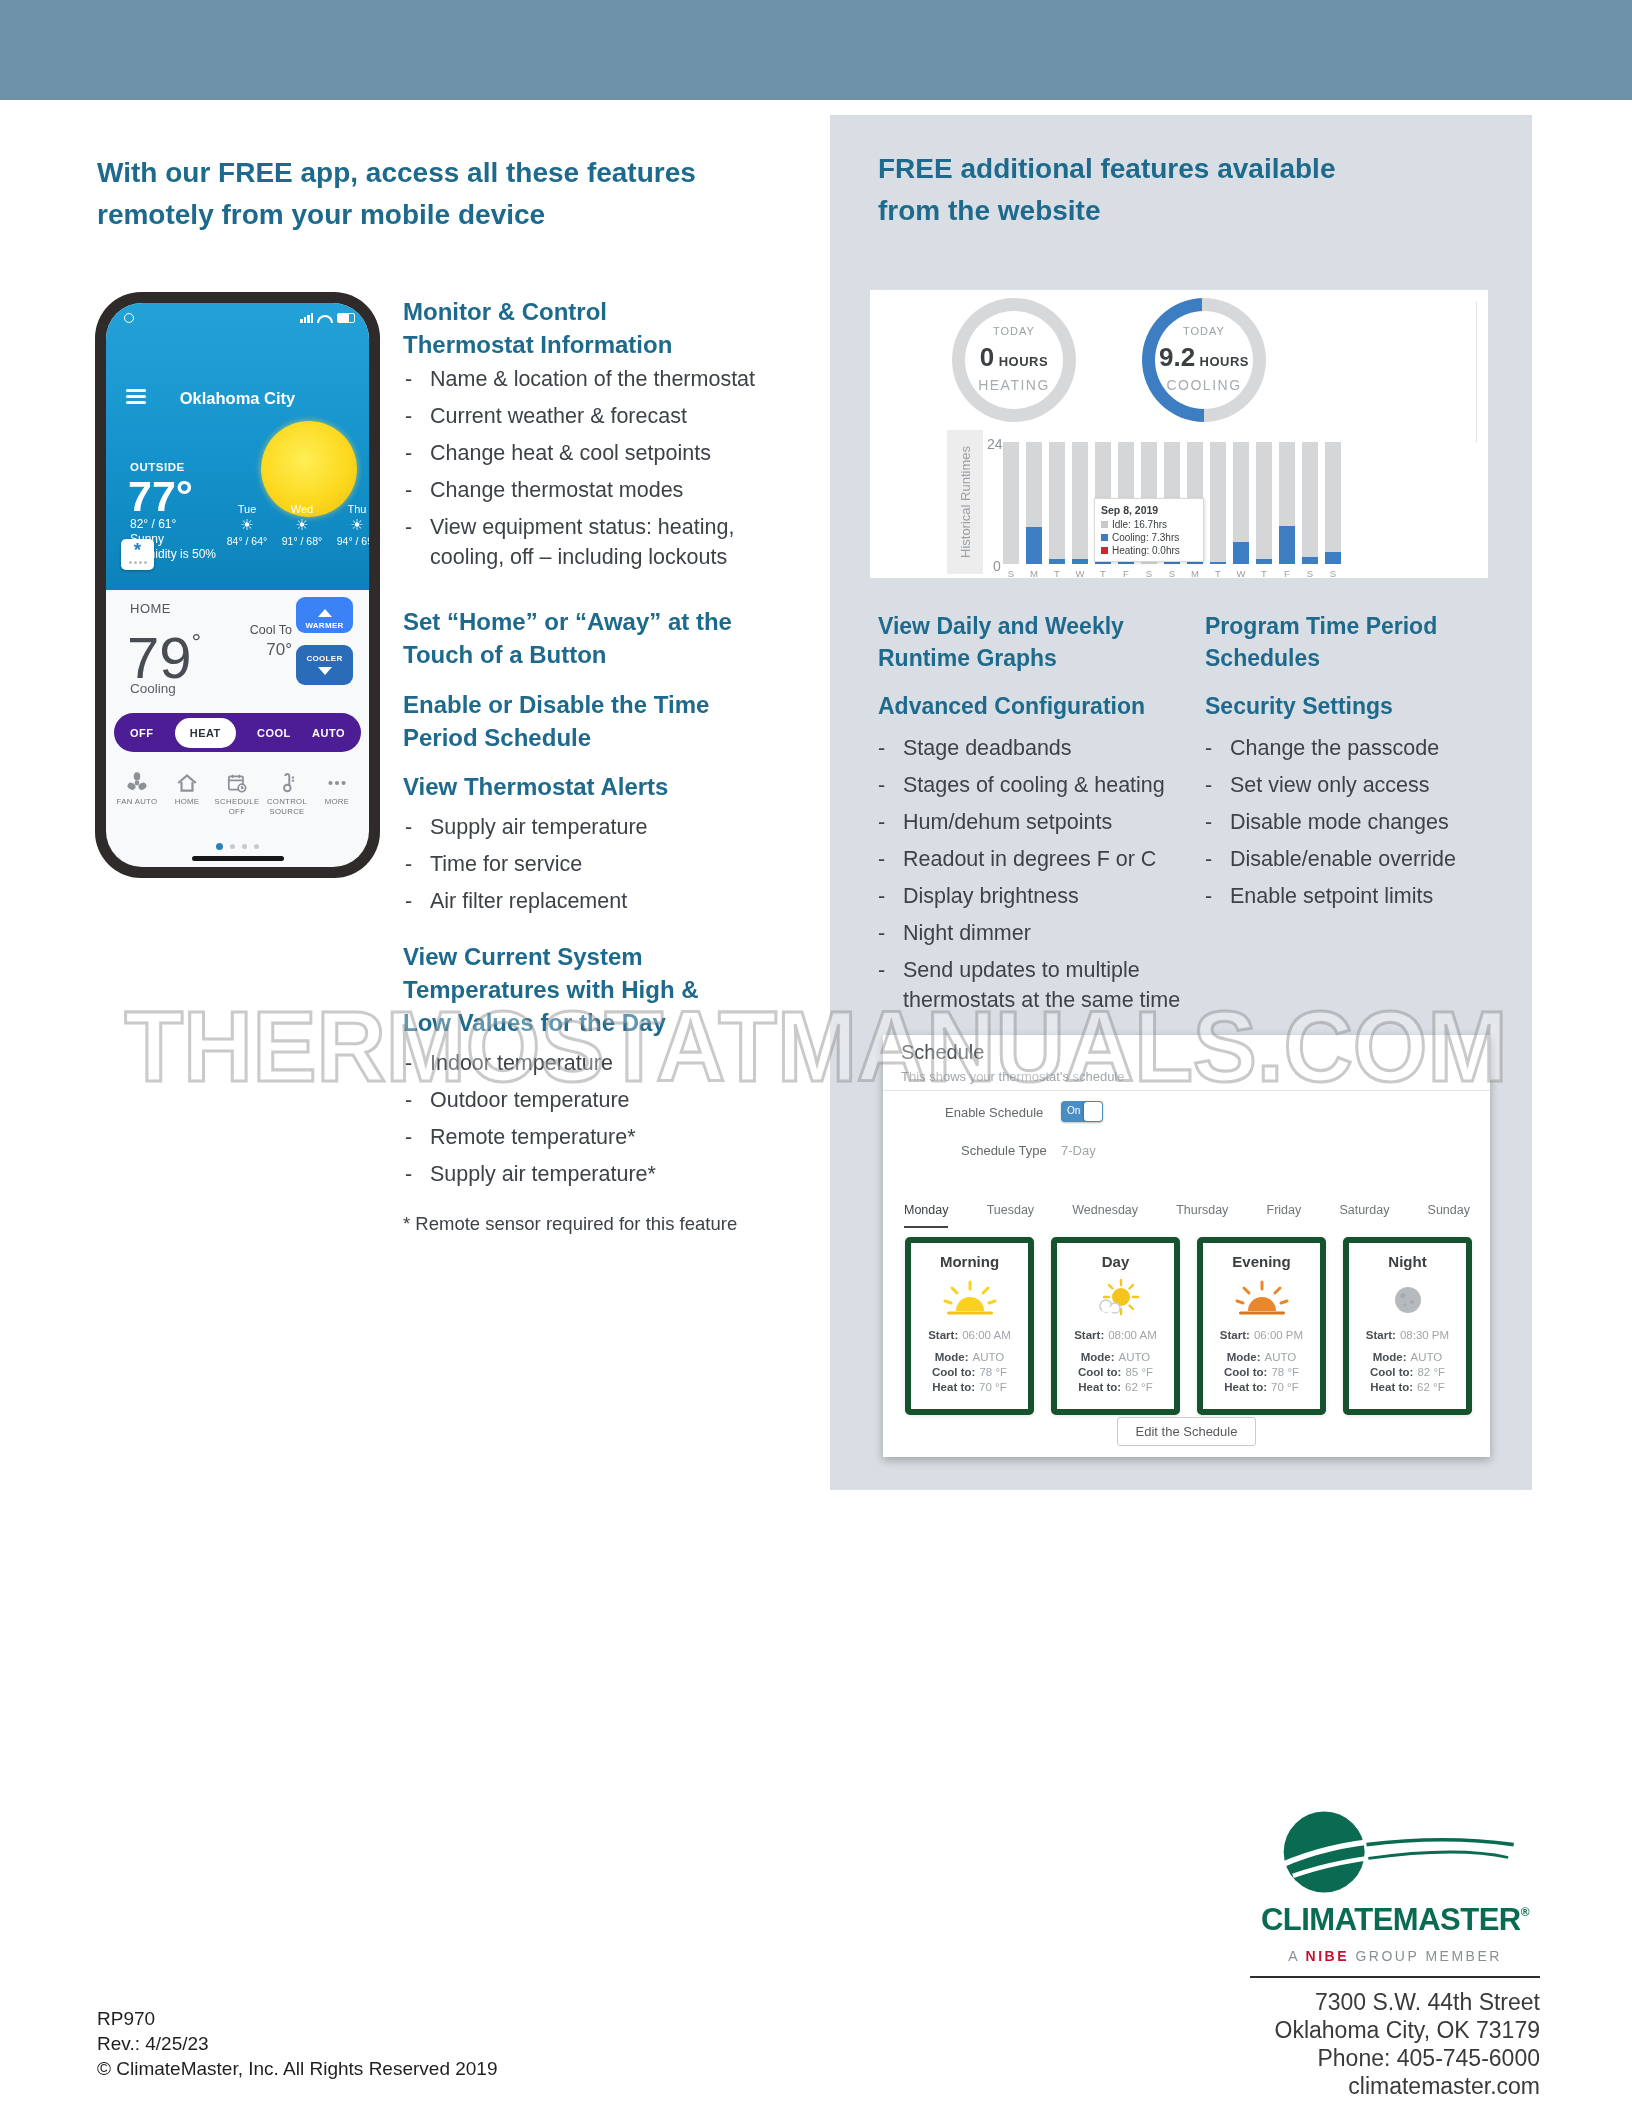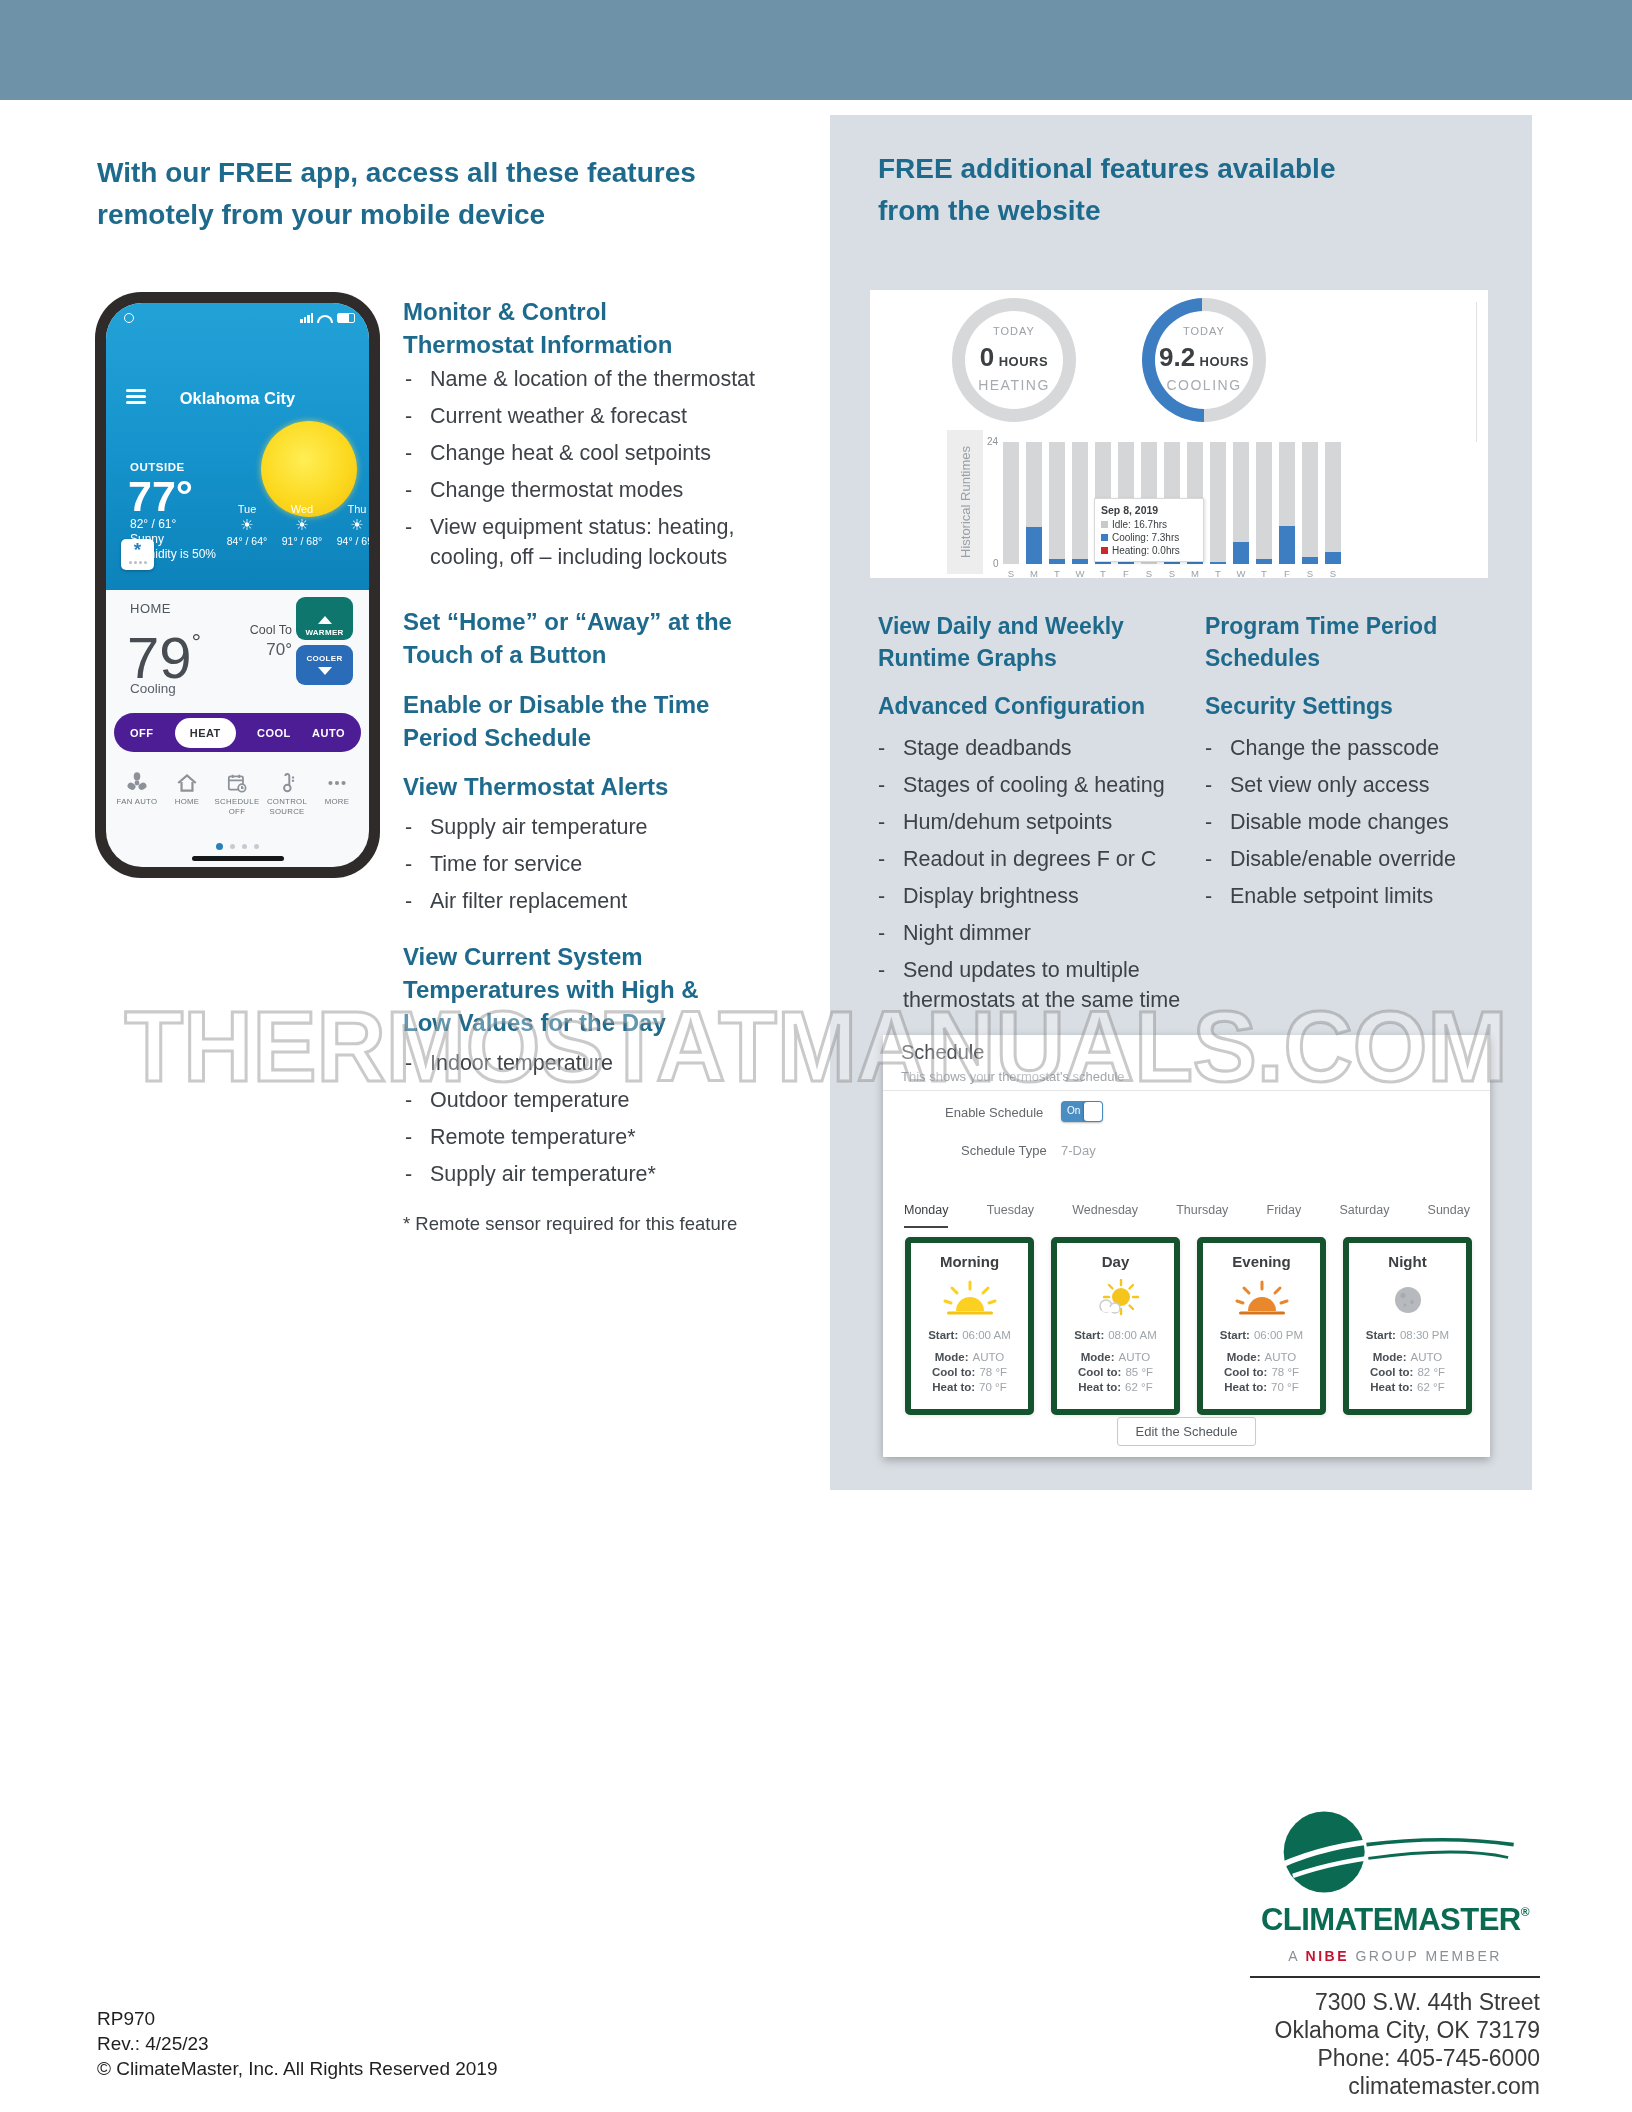--- a/index.html
+++ b/index.html
@@ -32,21 +32,21 @@
   .donut.cool{background:conic-gradient(from 180deg,#3d7ec2 0deg 178deg,#d6d8da 178deg 360deg);}
   .dtext{position:absolute;width:124px;text-align:center;top:27px;}
   .dtop{font-size:11px;color:#9aa0a6;letter-spacing:1px;}
   .dvalrow{margin-top:5px;color:#3c4043;}
   .dval{font-size:26px;font-weight:bold;}
   .dunit{font-size:13px;font-weight:bold;letter-spacing:.5px;}
   .dlab{margin-top:4px;font-size:14px;color:#a6abb0;letter-spacing:1.5px;}
   .strip{position:absolute;left:77px;top:140px;width:36px;height:144px;background:#ededed;}
   .striplab{position:absolute;left:0;top:0;width:36px;height:144px;display:flex;align-items:center;justify-content:center;
     writing-mode:vertical-rl;transform:rotate(180deg);color:#9aa0a5;font-size:13px;}
-  .ylab{position:absolute;font-size:10px;color:#8d9296;}
+  .ylab{position:absolute;font-size:14px;color:#8d9296;}
   .bars{position:absolute;left:133px;top:152px;width:344px;height:122px;display:flex;gap:7px;align-items:flex-end;}
   .bar-col{width:16px;height:100%;background:#d4d6d8;position:relative;}
   .bar-cool{position:absolute;left:0;bottom:0;width:100%;background:#3d7ec2;}
   .xlabs{position:absolute;left:133px;top:278px;width:344px;display:flex;gap:7px;}
   .xlabs div{width:16px;text-align:center;font-size:9.5px;color:#9aa0a5;}
   .tooltip{position:absolute;left:224px;top:208px;width:96px;background:#fff;border:1px solid #d9d9d9;
     box-shadow:1px 1px 3px rgba(0,0,0,.15);padding:5px 6px;font-size:10px;color:#3c4043;z-index:3;}
   .tt-date{font-weight:bold;font-size:10.5px;margin-bottom:3px;}
   .tt-row{display:flex;align-items:center;gap:4px;margin-top:2px;}
   .sq{width:7px;height:7px;display:inline-block;}
@@ -107,21 +107,21 @@
   .chip .mini i{width:3px;height:3px;background:#b9bec3;border-radius:50%;}
   .homelab{font-size:13px;color:#4f565c;letter-spacing:.5px;}
   .hometemp{font-size:58px;color:#474d52;line-height:58px;}
   .hometemp .deg{font-size:24px;vertical-align:28px;}
   .cooling{font-size:13.5px;color:#5b6168;}
   .coolto{position:absolute;left:100px;top:320px;width:86px;text-align:right;color:#4a4f54;}
   .coolto .l1{font-size:12.5px;}
   .coolto .l2{font-size:17px;margin-top:3px;color:#55595e;}
   .pbtn{position:absolute;left:190px;width:57px;border-radius:9px;color:#fff;text-align:center;
     font-size:8px;font-weight:bold;letter-spacing:.3px;}
-  .warmer{top:294px;height:32px;background:#0f766e;padding-top:11px;}
+  .warmer{top:294px;height:32px;background:#3b82f6;padding-top:4px;}
   .cooler{top:342px;height:40px;background:#2a6cb8;}
   .tri-up{width:0;height:0;border-left:7px solid transparent;border-right:7px solid transparent;
     border-bottom:8px solid #fff;margin:8px auto 4px;}
   .tri-dn{width:0;height:0;border-left:7px solid transparent;border-right:7px solid transparent;
     border-top:8px solid #fff;margin:4px auto 0;}
   .cooler .lbl{margin-top:9px;}
   .modebar{position:absolute;left:8px;top:410px;width:247px;height:39px;background:#4c1d95;border-radius:20px;
     display:flex;align-items:center;justify-content:space-between;padding:0 16px;box-sizing:border-box;}
   .mitem{color:#fff;font-size:11px;font-weight:bold;letter-spacing:.5px;}
   .mitem.sel{background:#fff;color:#2f3337;border-radius:17px;padding:9px 15px;}

